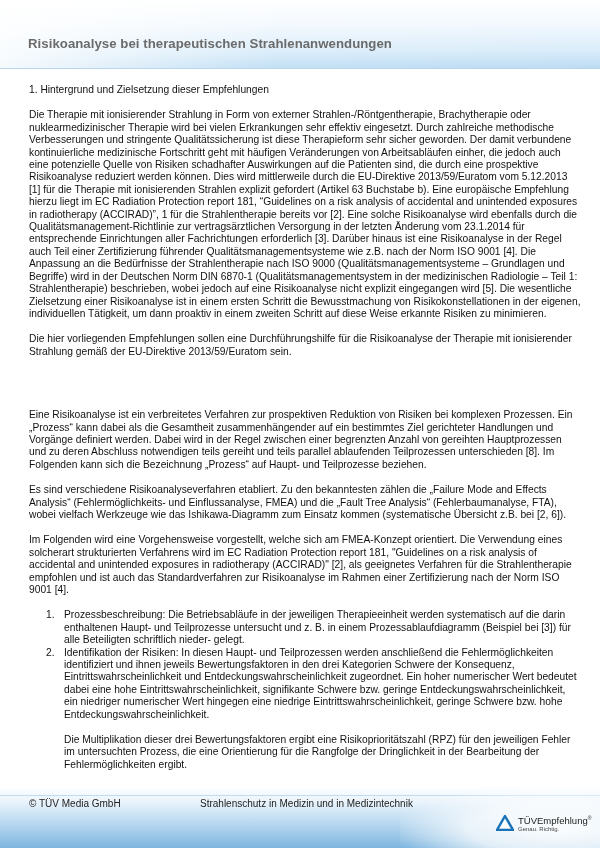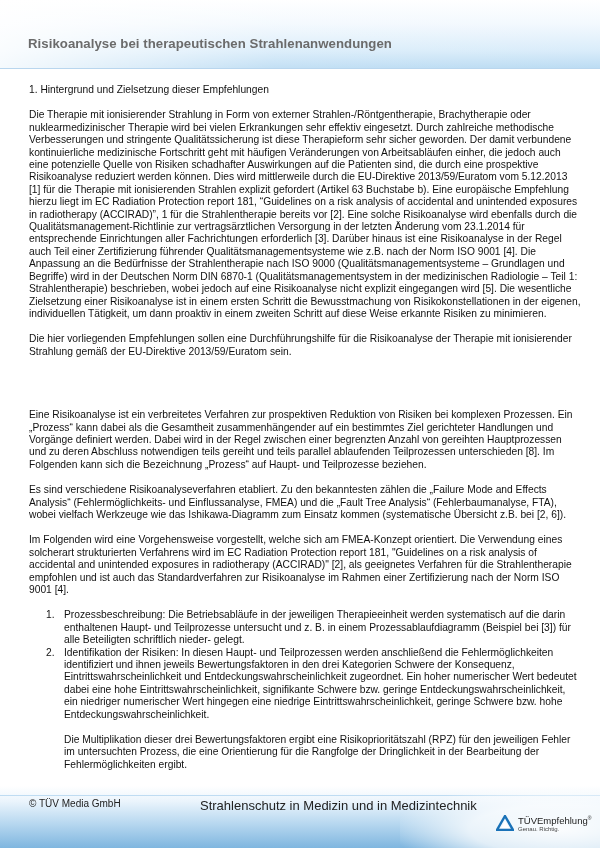--- a/index.html
+++ b/index.html
@@ -19,21 +19,21 @@
   ol { margin:0; padding:0; list-style:none; }
   ol li { position:relative; padding-left:35px; }
   ol li .num { position:absolute; left:17px; top:0; }
   .indent { padding-left:35px; }
   .footer { position:absolute; left:0; top:786px; width:600px; height:62px;
             background:linear-gradient(180deg,#ffffff 0%,#eaf4fc 25%,#b8d8f0 60%,#7fb6df 100%); }
   .footer .fade { position:absolute; right:0; top:0; width:200px; height:62px;
             background:radial-gradient(ellipse at 80% 70%,rgba(255,255,255,0.95) 0%,rgba(255,255,255,0.75) 40%,rgba(255,255,255,0) 75%); }
   .footer .topline { position:absolute; left:0; right:0; top:9px; height:1px; background:#bfdcf2; }
   .copy { position:absolute; left:29px; top:12px; font-size:10px; color:#222; }
-  .ftitle { position:absolute; left:200px; top:12px; font-size:13px; color:#222; }
+  .ftitle { position:absolute; left:200px; top:12px; font-size:10px; color:#222; }
   .logo { position:absolute; left:496px; top:28px; width:100px; height:22px; }
   .logo svg { position:absolute; left:0; top:1px; }
   .brand { position:absolute; left:22px; top:1px; font-size:9.5px; color:#222; white-space:nowrap; }
   .brand b { font-weight:normal; }
   .reg { font-size:5px; vertical-align:top; }
   .tagline { position:absolute; left:22px; top:12px; font-size:6px; color:#444; white-space:nowrap; }
 </style>
 </head>
 <body>
 

